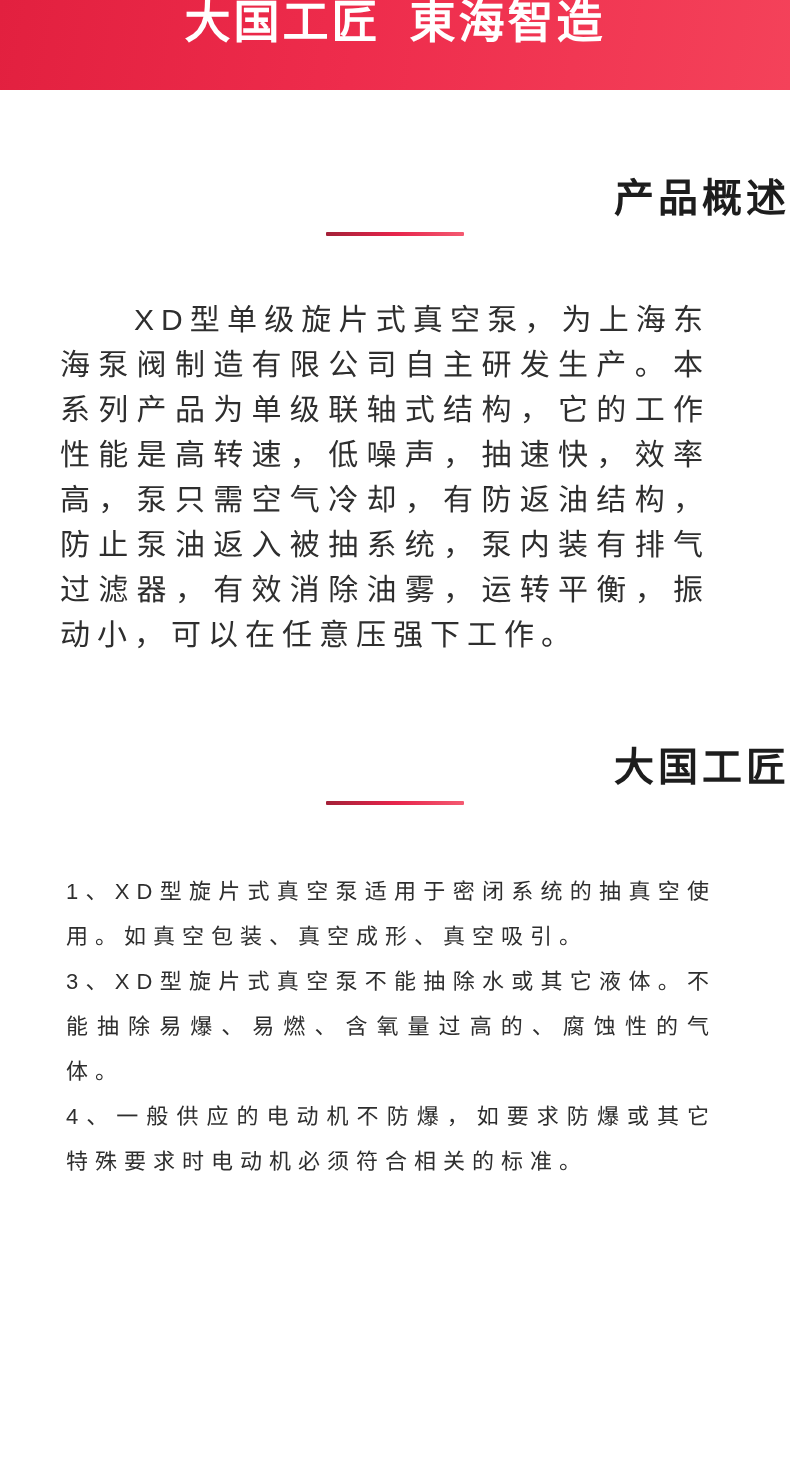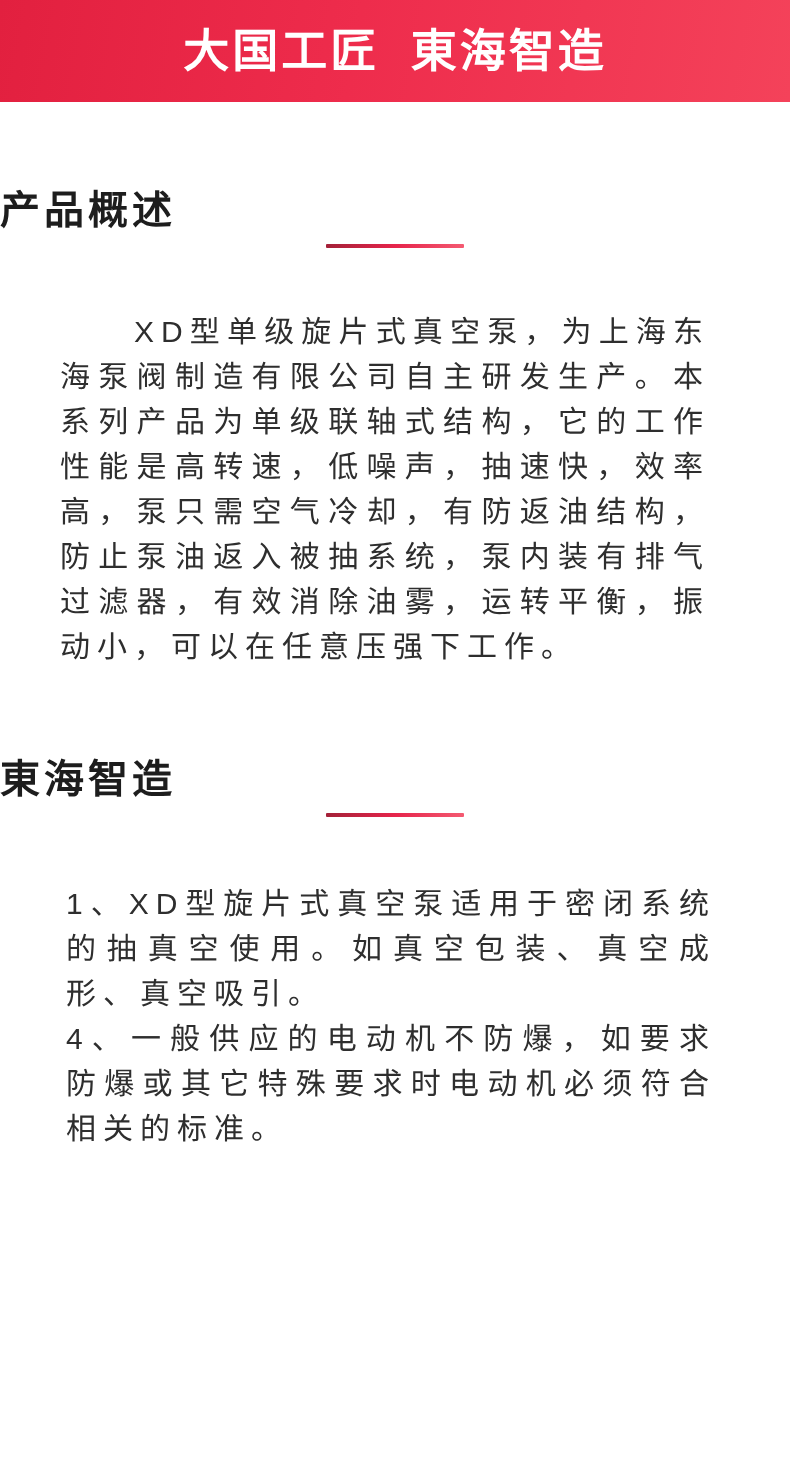--- a/index.html
+++ b/index.html
@@ -20,38 +20,38 @@
   }
   body {
     width: 790px;
     height: 1474px;
     background: var(--page-bg);
     overflow: hidden;
     font-family: "Liberation Sans", "DejaVu Sans", sans-serif;
   }
   .banner {
     width: 790px;
-    height: 102px;
+    height: 90px;
     background: linear-gradient(100deg, var(--banner-start) 0%, #ee2c4c 45%, var(--banner-end) 100%);
     display: flex;
-    align-items: center;
     justify-content: center;
+    font-family: Liberation Serif, serif;
   }
   .banner-title {
     margin: 0;
     color: var(--banner-text);
     font-size: 46px;
     font-weight: 800;
     letter-spacing: 3px;
     line-height: 1;
     white-space: pre;
   }
   .section-title {
     margin: 0;
-    text-align: left;
+    text-align: right;
     font-size: 40px;
     line-height: 1;
     font-weight: 700;
     color: var(--title-text);
     letter-spacing: 4px;
   }
   .section-overview .section-title { margin-top: 88px; }
   .section-conditions .section-title { margin-top: 90px; }
   .title-divider {
     width: 138px;
@@ -68,40 +68,41 @@
     color: var(--body-text);
     text-align: justify;
     text-indent: 74px;
   }
   .conditions-list {
     margin: 64px 0 0 0;
     padding: 0 74px 0 66px;
   }
   .condition-item {
     margin: 0;
-    font-size: 30px;
+    font-size: 22px;
     line-height: 45px;
     letter-spacing: 7px;
     color: var(--body-text);
     text-align: justify;
   }
 </style>
 </head>
 <body>
 
 <header class="banner">
   <h1 class="banner-title">大国工匠  東海智造</h1>
 </header>
 
 <section class="section-overview">
   <h2 class="section-title">产品概述</h2>
   <div class="title-divider"></div>
   <p class="overview-paragraph">XD型单级旋片式真空泵，为上海东海泵阀制造有限公司自主研发生产。本系列产品为单级联轴式结构，它的工作性能是高转速，低噪声，抽速快，效率高，泵只需空气冷却，有防返油结构，防止泵油返入被抽系统，泵内装有排气过滤器，有效消除油雾，运转平衡，振动小，可以在任意压强下工作。</p>
 </section>
 
 <section class="section-conditions">
-  <h2 class="section-title">東海智造</h2>
+  <h2 class="section-title">大国工匠</h2>
   <div class="title-divider"></div>
   <div class="conditions-list">
     <p class="condition-item">1、XD型旋片式真空泵适用于密闭系统的抽真空使用。如真空包装、真空成形、真空吸引。</p>
+    <p class="condition-item">3、XD型旋片式真空泵不能抽除水或其它液体。不能抽除易爆、易燃、含氧量过高的、腐蚀性的气体。</p>
     <p class="condition-item">4、一般供应的电动机不防爆，如要求防爆或其它特殊要求时电动机必须符合相关的标准。</p>
   </div>
 </section>
 
 </body></html>

